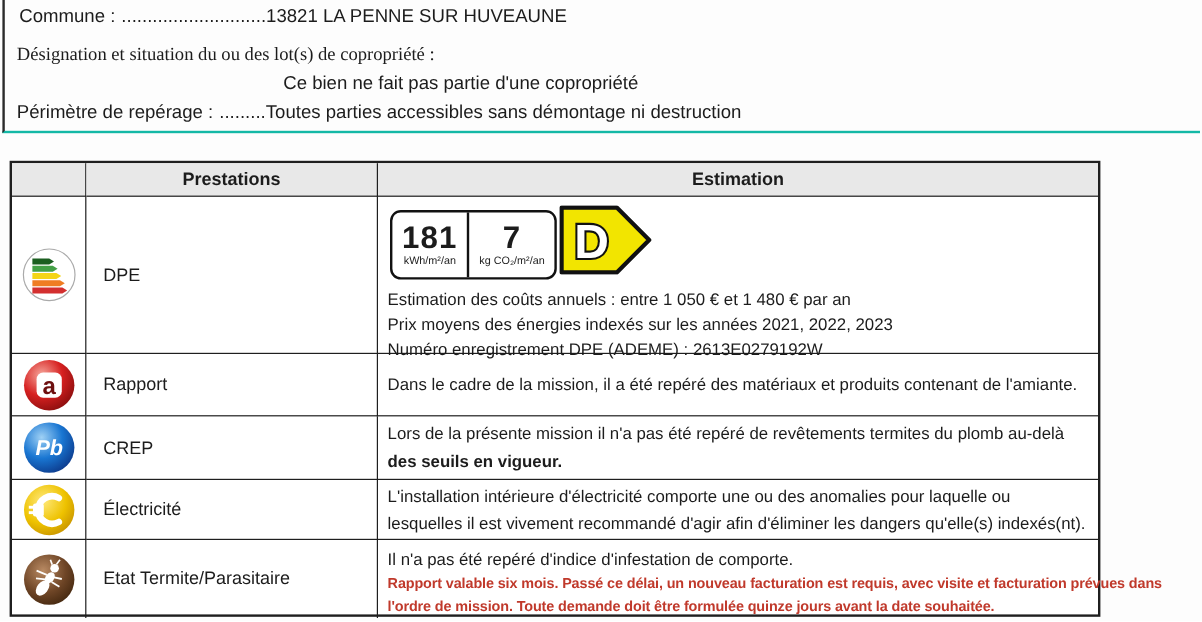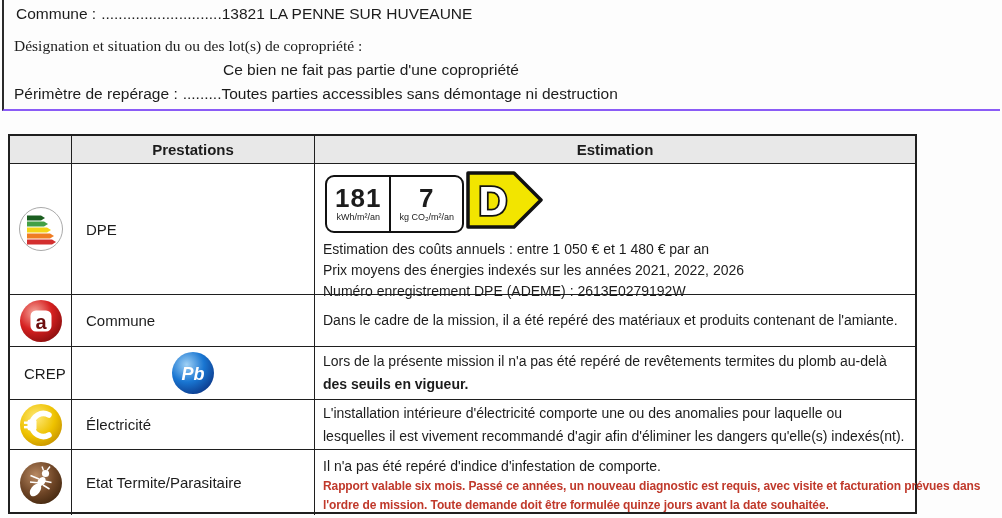--- a/index.html
+++ b/index.html
@@ -3,26 +3,26 @@
 <meta charset="utf-8">
 <style>
   html,body{margin:0;padding:0;background:#fff;}
   .page{
     position:relative;width:1002px;height:518px;background:#fdfdfd;
     font-family:"Liberation Sans", sans-serif;color:#1c1c1c;overflow:hidden;
   }
   
   .top-box{
     position:absolute;left:2px;top:0;width:998px;height:111px;box-sizing:border-box;
-    border-left:2px solid #2b2b2b;border-bottom:2px solid #8b5cf6;font-size:15.5px;
+    border-left:2px solid #2b2b2b;border-bottom:2px solid #14b8a6;font-size:15.5px;
   }
   .tline{position:absolute;white-space:nowrap;}
   .l-commune{top:5px;left:12px;}
   .l-designation{top:37px;left:10px;font-family:Liberation Serif, serif;}
-  .l-cebien{top:61px;left:219px;}
+  .l-cebien{top:61px;left:232px;}
   .l-perimetre{top:85px;left:10px;}
   .lbl{margin-right:5px;}
   
   .diag-table{
     position:absolute;left:8px;top:134px;width:909px;height:380px;box-sizing:border-box;
     border:2px solid #1f1f1f;display:grid;
     grid-template-columns:62px 243px 1fr;
     grid-template-rows:28px 131px 52px 53px 50px 1fr;
     background:#fff;
   }
@@ -104,62 +104,62 @@
         </div>
         <span style="display:block;">
           <svg width="78" height="58" viewBox="0 0 78 58">
             <polygon points="2,2 48,2 75,29 48,56 2,56" fill="#F2E500" stroke="#111" stroke-width="3.5" stroke-linejoin="round"></polygon>
             <text x="27" y="44" text-anchor="middle" font-family="Liberation Sans, sans-serif" font-size="40" font-weight="bold" fill="#ffffff" stroke="#111" stroke-width="3.5" paint-order="stroke">D</text>
           </svg>
         </span>
       </div>
       <div class="dpe-lines">
         <div class="nowrap">Estimation des coûts annuels : entre 1 050 € et 1 480 € par an</div>
-        <div class="nowrap">Prix moyens des énergies indexés sur les années 2021, 2022, 2026</div>
+        <div class="nowrap">Prix moyens des énergies indexés sur les années 2021, 2022, 2023</div>
         <div class="nowrap">Numéro enregistrement DPE (ADEME) : 2613E0279192W</div>
       </div>
     </div>
 
     <div class="c col-icon">
       <span class="icon-wrap">
         <svg width="46" height="46" viewBox="0 0 46 46">
           <defs>
             <radialGradient id="gRed" cx="35%" cy="30%" r="75%">
               <stop offset="0%" stop-color="#f6a79c"></stop>
                 <stop offset="55%" stop-color="#d62020"></stop>
                 <stop offset="100%" stop-color="#8e0f0f"></stop>
             </radialGradient>
           </defs>
           <circle cx="23" cy="23" r="21" fill="url(#gRed)"></circle>
           <rect x="12.5" y="12.5" width="21" height="21" rx="5.5" fill="#ffffff"></rect>
           <text x="23" y="30.5" text-anchor="middle" font-family="Liberation Sans, sans-serif" font-size="20" font-weight="bold" fill="#6d0f0f">a</text>
         </svg>
       </span>
     </div>
-    <div class="c col-prest">Commune</div>
+    <div class="c col-prest">Rapport</div>
     <div class="c col-conc">
       <div class="nowrap">Dans le cadre de la mission, il a été repéré des matériaux et produits contenant de l'amiante.</div>
     </div>
 
-    <div class="c col-prest">CREP</div>
     <div class="c col-icon">
       <span class="icon-wrap">
         <svg width="46" height="46" viewBox="0 0 46 46">
           <defs>
             <radialGradient id="gBlue" cx="35%" cy="30%" r="75%">
               <stop offset="0%" stop-color="#9fd1f5"></stop>
                 <stop offset="55%" stop-color="#1976d2"></stop>
                 <stop offset="100%" stop-color="#0d3d8f"></stop>
             </radialGradient>
           </defs>
           <circle cx="23" cy="23" r="21" fill="url(#gBlue)"></circle>
           <text x="23" y="29.5" text-anchor="middle" font-family="Liberation Sans, sans-serif" font-size="18" font-weight="bold" font-style="italic" fill="#ffffff">Pb</text>
         </svg>
       </span>
     </div>
+    <div class="c col-prest">CREP</div>
     <div class="c col-conc">
       <div class="nowrap">Lors de la présente mission il n'a pas été repéré de revêtements termites du plomb au-delà</div>
       <div class="nowrap bold">des seuils en vigueur.</div>
     </div>
 
     <div class="c col-icon">
       <span class="icon-wrap">
         <svg width="46" height="46" viewBox="0 0 46 46">
           <defs>
             <radialGradient id="gGold" cx="38%" cy="32%" r="75%">
@@ -201,18 +201,18 @@
           <line x1="21" y1="19" x2="12.5" y2="15.5" stroke="#ffffff" stroke-width="1.5"></line>
           <line x1="22" y1="23" x2="12" y2="22" stroke="#ffffff" stroke-width="1.5"></line>
           <line x1="26" y1="21" x2="33.5" y2="22.5" stroke="#ffffff" stroke-width="1.5"></line>
           <line x1="25" y1="25" x2="31.5" y2="29" stroke="#ffffff" stroke-width="1.5"></line>
         </svg>
       </span>
     </div>
     <div class="c col-prest row-last">Etat Termite/Parasitaire</div>
     <div class="c col-conc conc-top row-last" style="line-height:22px;">
       <div class="nowrap">Il n'a pas été repéré d'indice d'infestation de comporte.</div>
-      <div class="note-red nowrap">Rapport valable six mois. Passé ce années, un nouveau diagnostic est requis, avec visite et facturation prévues dans</div>
+      <div class="note-red nowrap">Rapport valable six mois. Passé ce délai, un nouveau facturation est requis, avec visite et facturation prévues dans</div>
       <div class="note-red nowrap">l'ordre de mission. Toute demande doit être formulée quinze jours avant la date souhaitée.</div>
     </div>
 
   </div>
 </div>
 
 </body></html>

